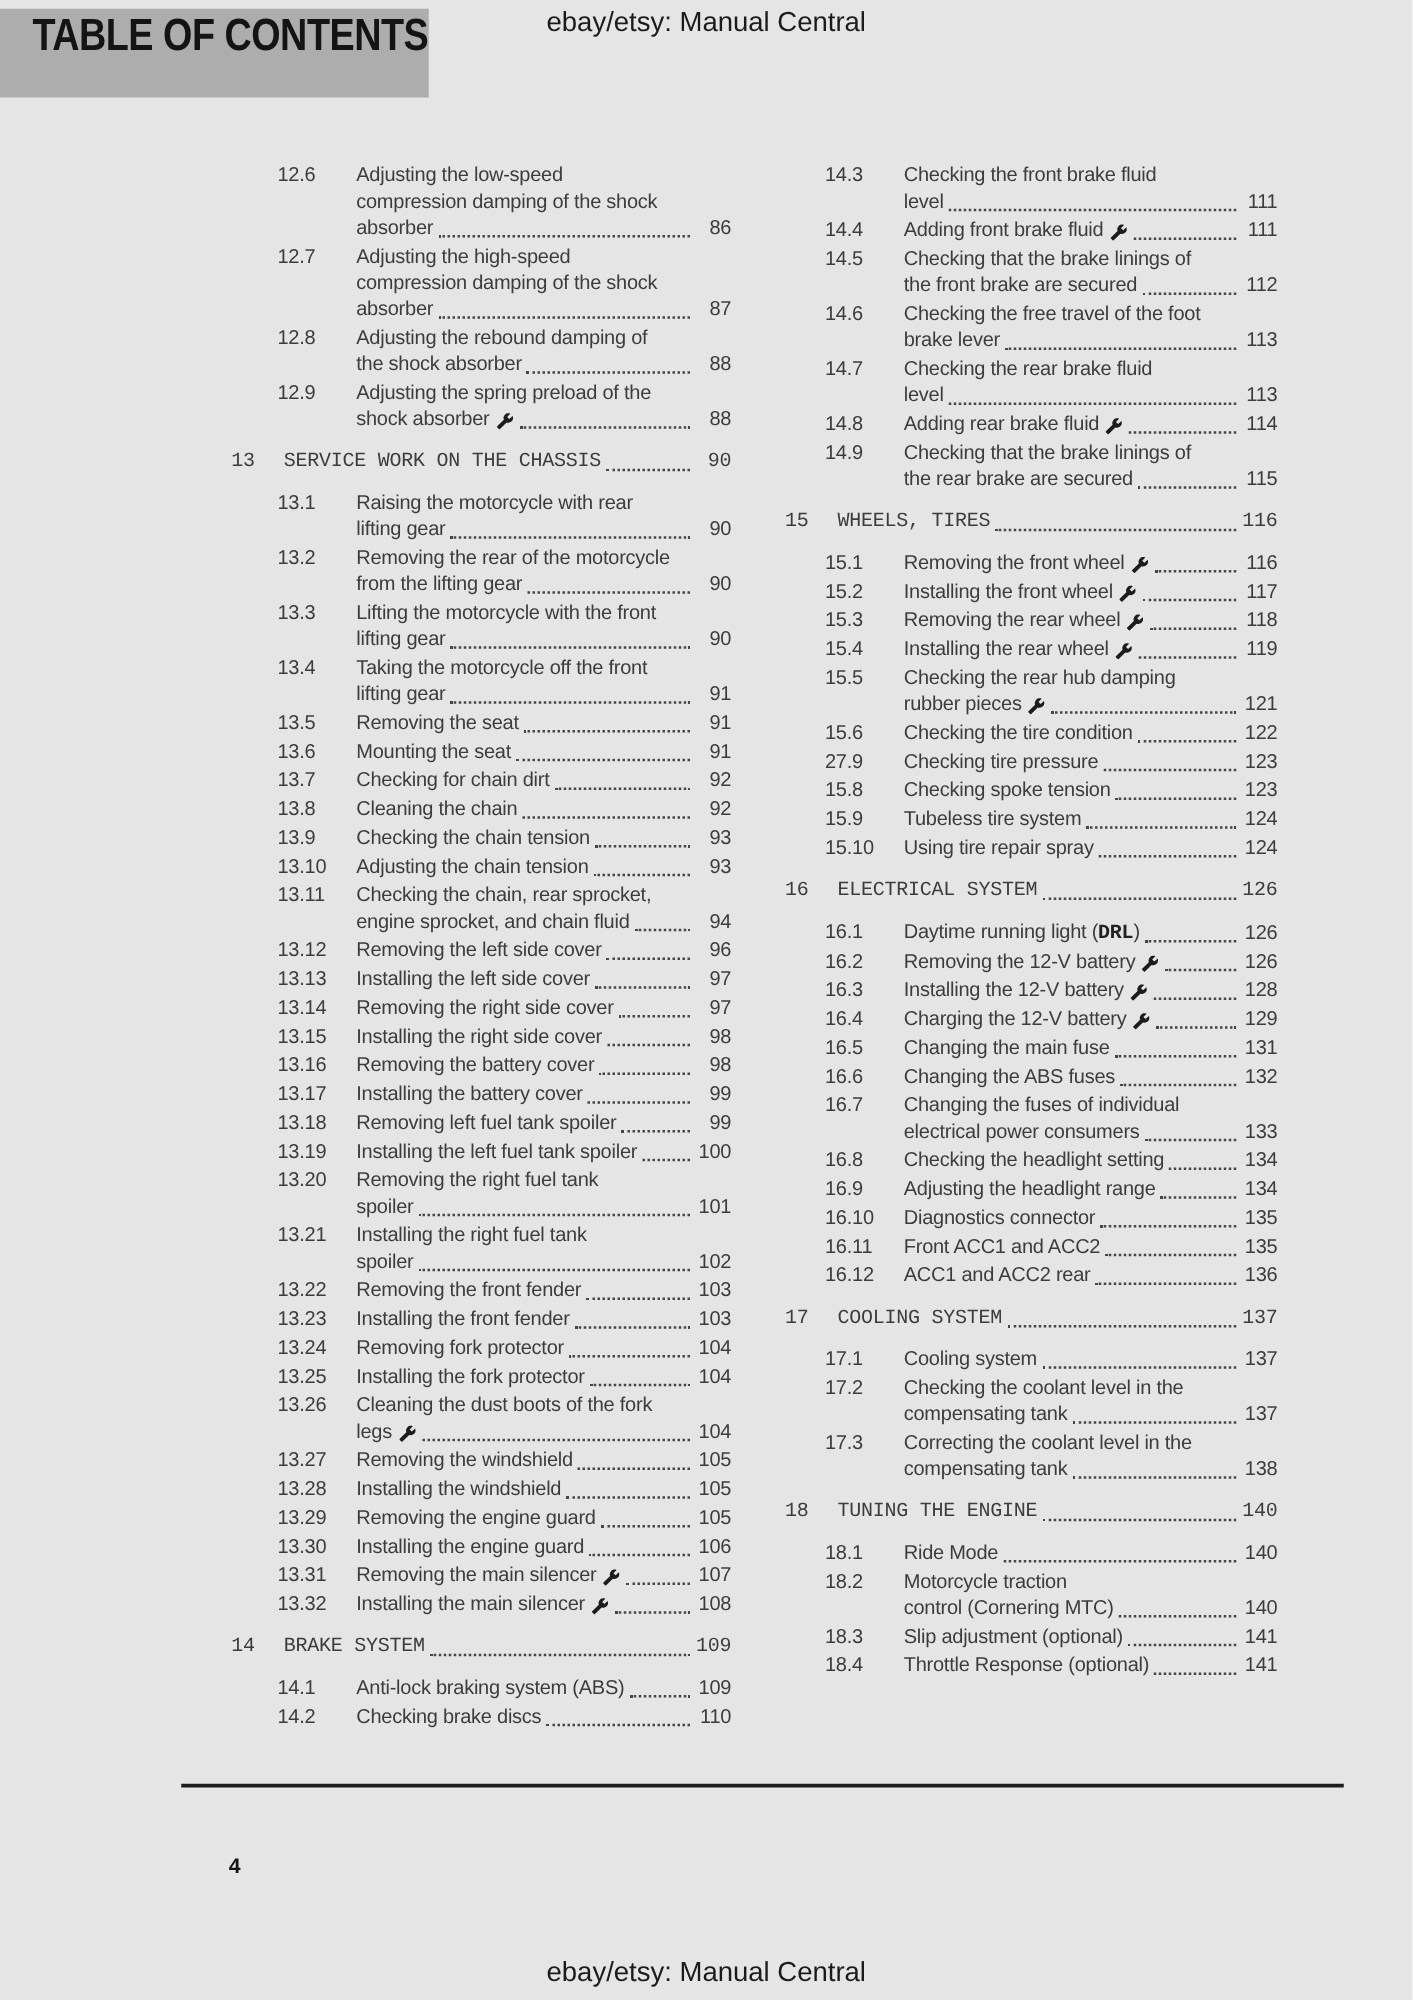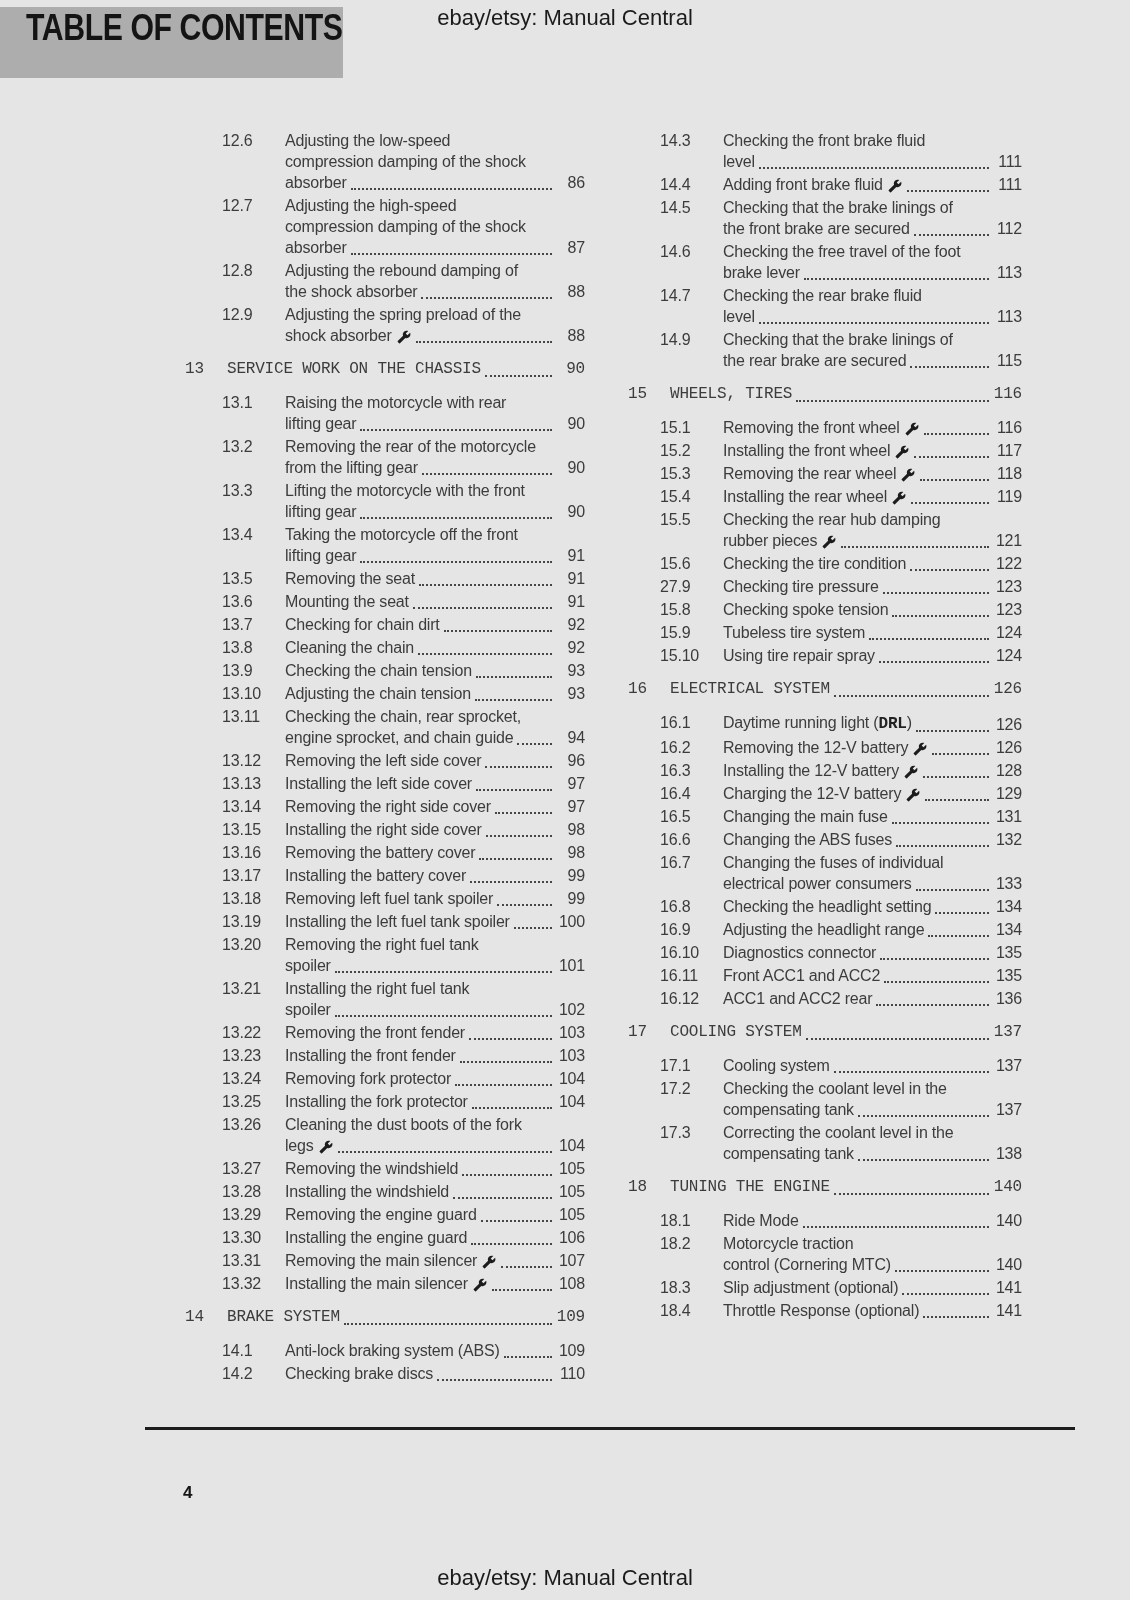--- a/index.html
+++ b/index.html
@@ -223,21 +223,21 @@
             <span class="leader"></span>
             <span class="pageref">93</span>
           </div>
         </div>
       </div>
       <div class="row entry">
         <span class="num">13.11</span>
         <div class="body">
           <div class="line">Checking the chain, rear sprocket,</div>
           <div class="lastline">
-            <span class="txt">engine sprocket, and chain guide</span>
+            <span class="txt">engine sprocket, and chain fluid</span>
             <span class="leader"></span>
             <span class="pageref">94</span>
           </div>
         </div>
       </div>
       <div class="row entry">
         <span class="num">13.12</span>
         <div class="body">
           <div class="lastline">
             <span class="txt">Removing the left side cover</span>
@@ -537,20 +537,33 @@
         </div>
       </div>
       <div class="row entry">
         <span class="num">14.7</span>
         <div class="body">
           <div class="line">Checking the rear brake fluid</div>
           <div class="lastline">
             <span class="txt">level</span>
             <span class="leader"></span>
             <span class="pageref">113</span>
+          </div>
+        </div>
+      </div>
+      <div class="row entry">
+        <span class="num">14.8</span>
+        <div class="body">
+          <div class="lastline">
+            <span class="txt">Adding rear brake fluid</span>
+            <svg class="wrench" width="14" height="14" viewBox="0 0 24 24">
+              <path fill="#1c1c1c" d="M22.7 19l-9.1-9.1c.9-2.3.4-5-1.5-6.9-2-2-5-2.4-7.4-1.3L9 6 6 9 1.6 4.7C.4 7.1.9 10.1 2.9 12.1c1.9 1.9 4.6 2.4 6.9 1.5l9.1 9.1c.4.4 1 .4 1.4 0l2.3-2.3c.5-.4.5-1.1.1-1.4z"></path>
+            </svg>
+            <span class="leader"></span>
+            <span class="pageref">114</span>
           </div>
         </div>
       </div>
       <div class="row entry">
         <span class="num">14.9</span>
         <div class="body">
           <div class="line">Checking that the brake linings of</div>
           <div class="lastline">
             <span class="txt">the rear brake are secured</span>
             <span class="leader"></span>

